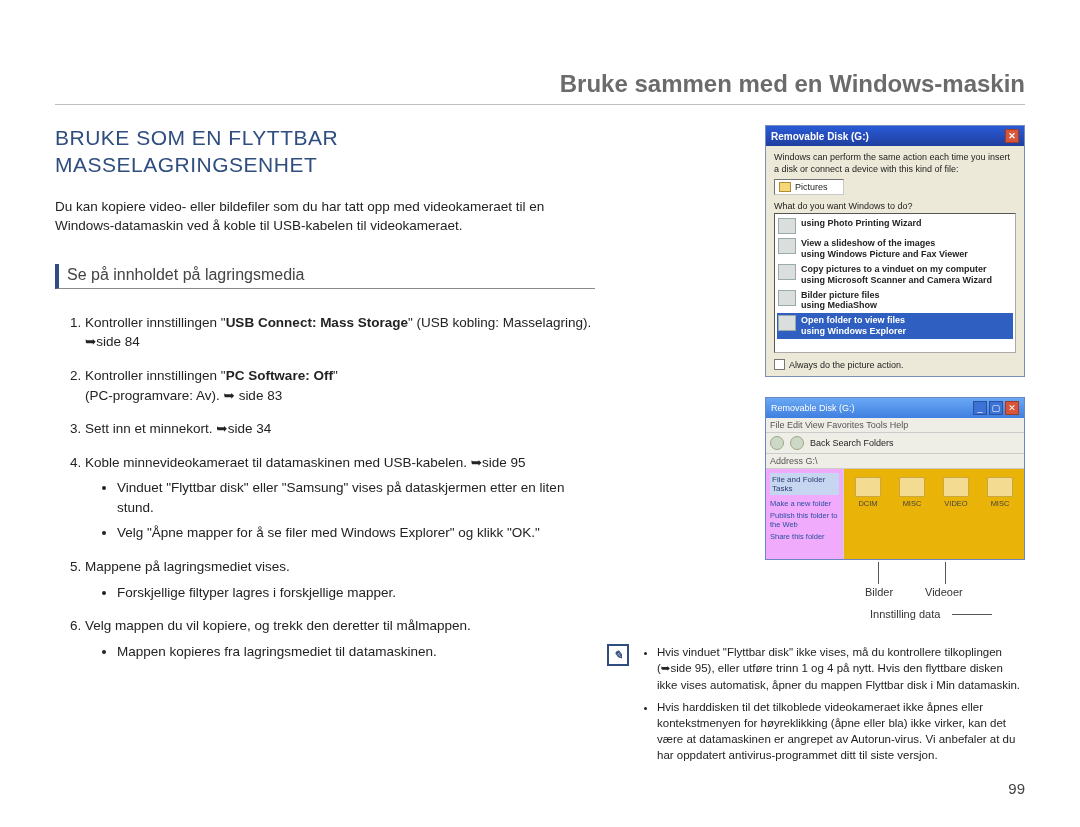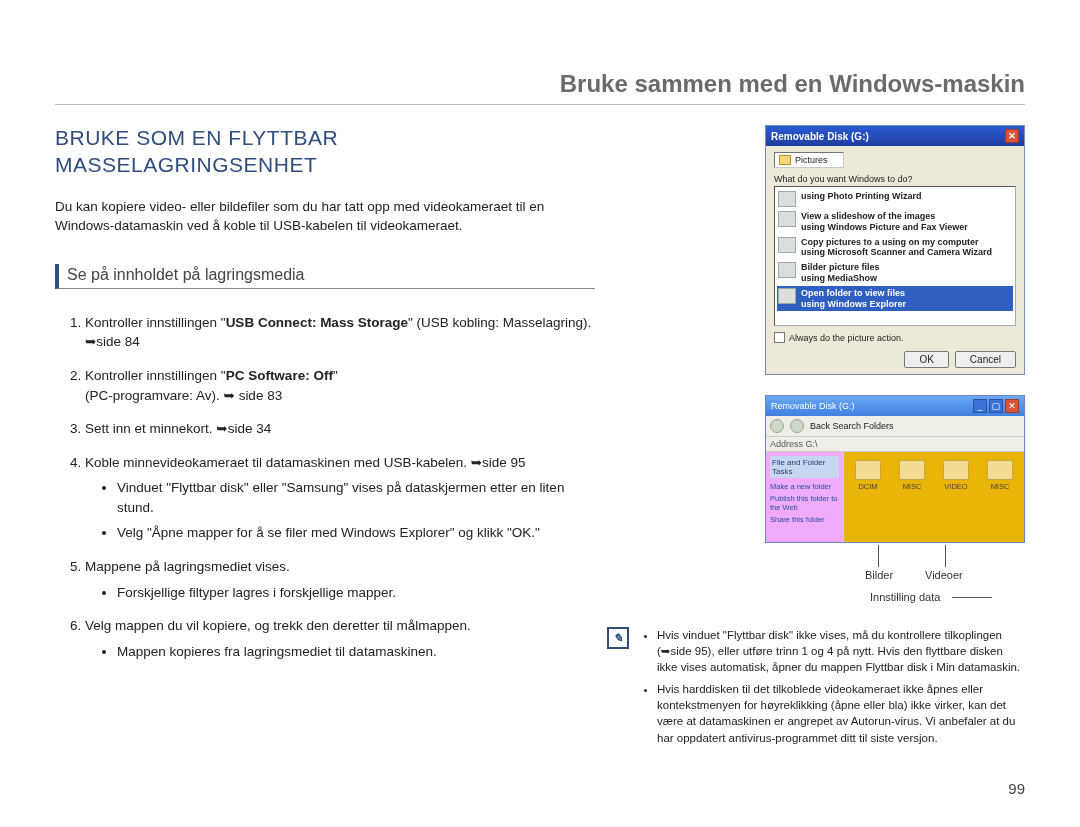--- a/index.html
+++ b/index.html
@@ -105,67 +105,65 @@
     </div>
 
     <div class="col-right">
 
       <div class="dlg">
         <div class="dlg-title">
           <span>Removable Disk (G:)</span>
           <span class="dlg-close">✕</span>
         </div>
         <div class="dlg-body">
+          <div class="dlg-text">Windows can perform the same action each time you insert a disk or connect a device with this kind of file:</div>
           <div class="pictures-row">
             <div class="pict-icon"></div>
             <span>Pictures</span>
           </div>
           <div class="prompt">What do you want Windows to do?</div>
           <div class="option-list">
             <div class="opt">
                   <div class="ico"></div>
                   <div class="lbl">using Photo Printing Wizard</div>
                 </div>
             <div class="opt">
                   <div class="ico"></div>
                   <div class="lbl"><span>View a slideshow of the images</span><br><span>using Windows Picture and Fax Viewer</span></div>
                 </div>
             <div class="opt">
                   <div class="ico"></div>
-                  <div class="lbl"><span>Copy pictures to a using on my computer</span><br><span>using Microsoft Scanner and Camera Wizard</span></div>
+                  <div class="lbl"><span>Copy pictures to a vinduet on my computer</span><br><span>using Microsoft Scanner and Camera Wizard</span></div>
                 </div>
             <div class="opt">
                   <div class="ico"></div>
                   <div class="lbl"><span>Bilder picture files</span><br><span>using MediaShow</span></div>
                 </div>
             <div class="opt sel">
                   <div class="ico"></div>
                   <div class="lbl"><span>Open folder to view files</span><br><span>using Windows Explorer</span></div>
                 </div>
           </div>
           <div class="check-row">
             <div class="chk"></div>
             <span>Always do the picture action.</span>
-          </div>
-          <div class="btn-row">
-            <div class="winbtn">OK</div>
-            <div class="winbtn">Cancel</div>
           </div>
         </div>
       </div>
 
       <div class="explorer">
         <div class="exp-title">
           <span>Removable Disk (G:)</span>
           <span style="display:flex;gap:2px;">
             <span class="dlg-close" style="background:#3c72d6;border-color:#2a52a0;">_</span>
             <span class="dlg-close" style="background:#3c72d6;border-color:#2a52a0;">▢</span>
             <span class="dlg-close">✕</span>
           </span>
         </div>
+        <div class="exp-bar">File   Edit   View   Favorites   Tools   Help</div>
         <div class="exp-tools">
           <div class="tool-ico"></div>
           <div class="tool-ico"></div>
           <span>Back      Search   Folders</span>
         </div>
         <div class="exp-bar">Address   G:\</div>
         <div class="exp-body">
           <div class="side-pane">
             <div class="side-head">File and Folder Tasks</div>
             <div class="side-link">Make a new folder</div>

